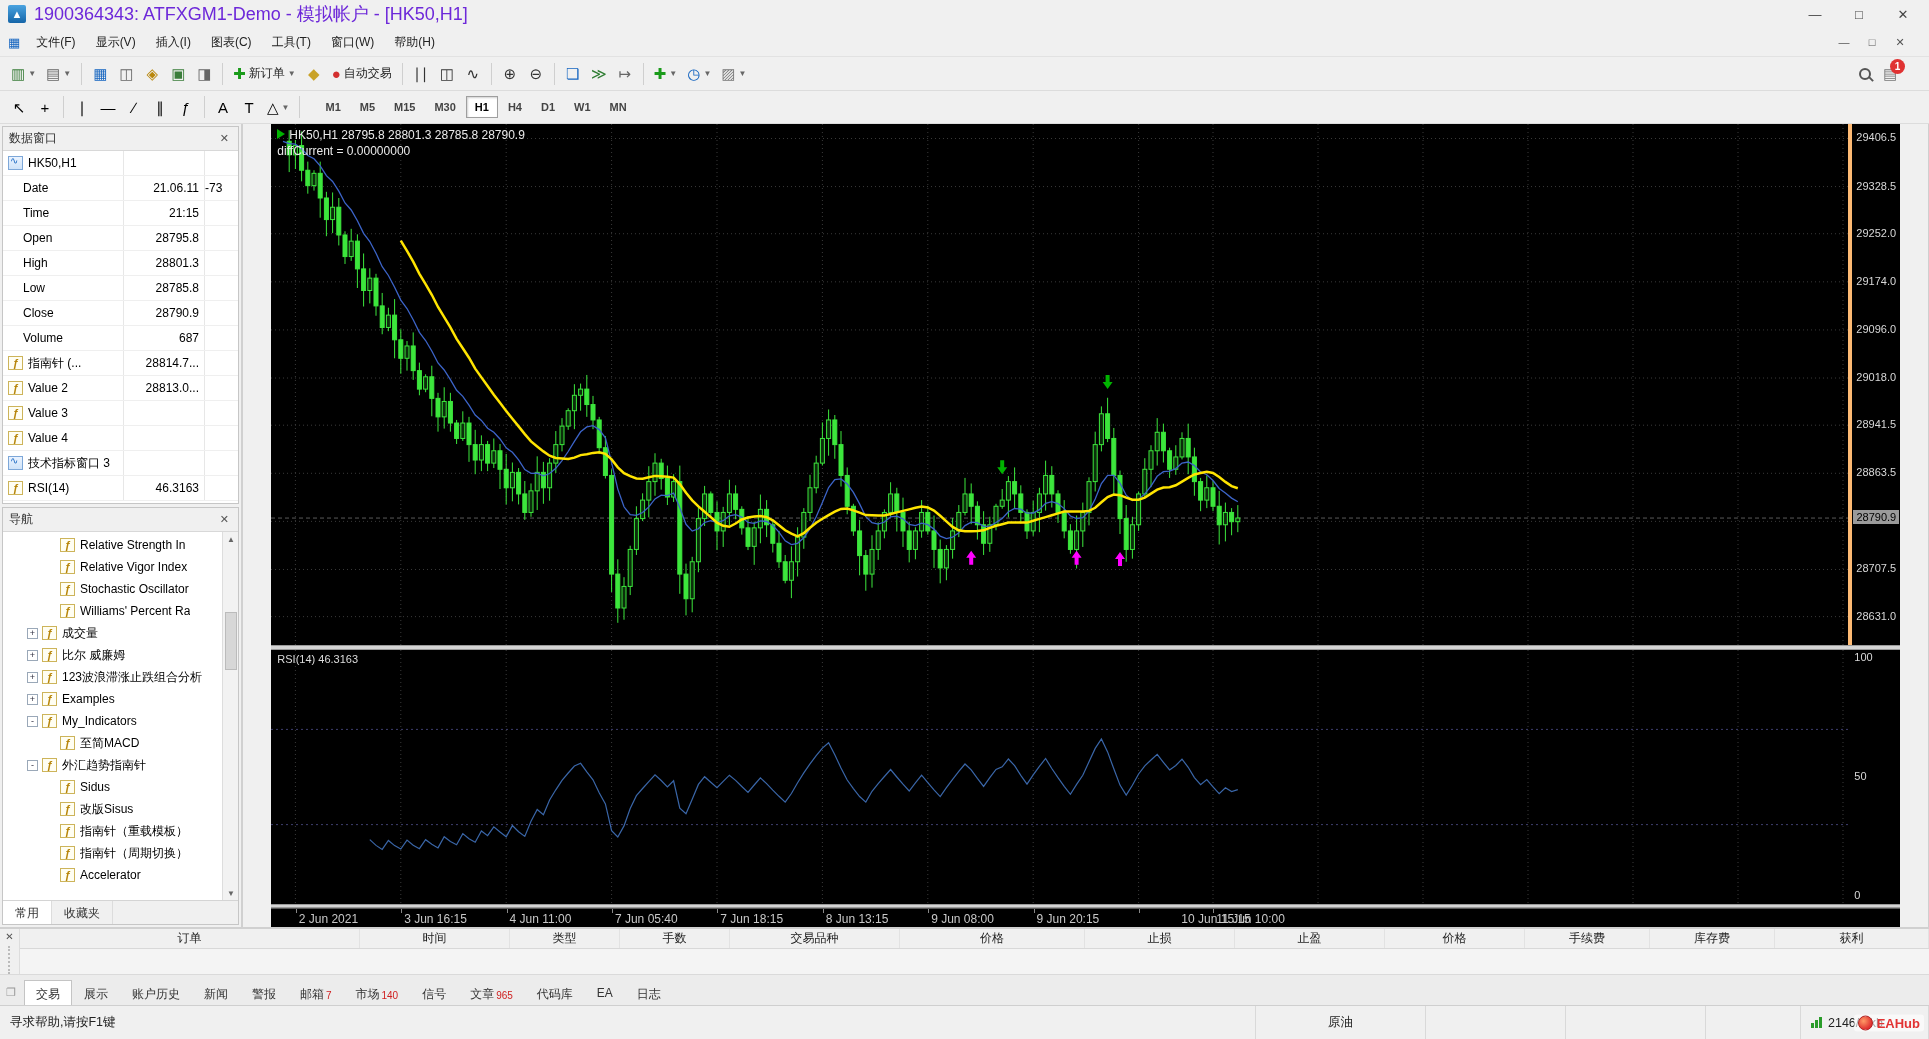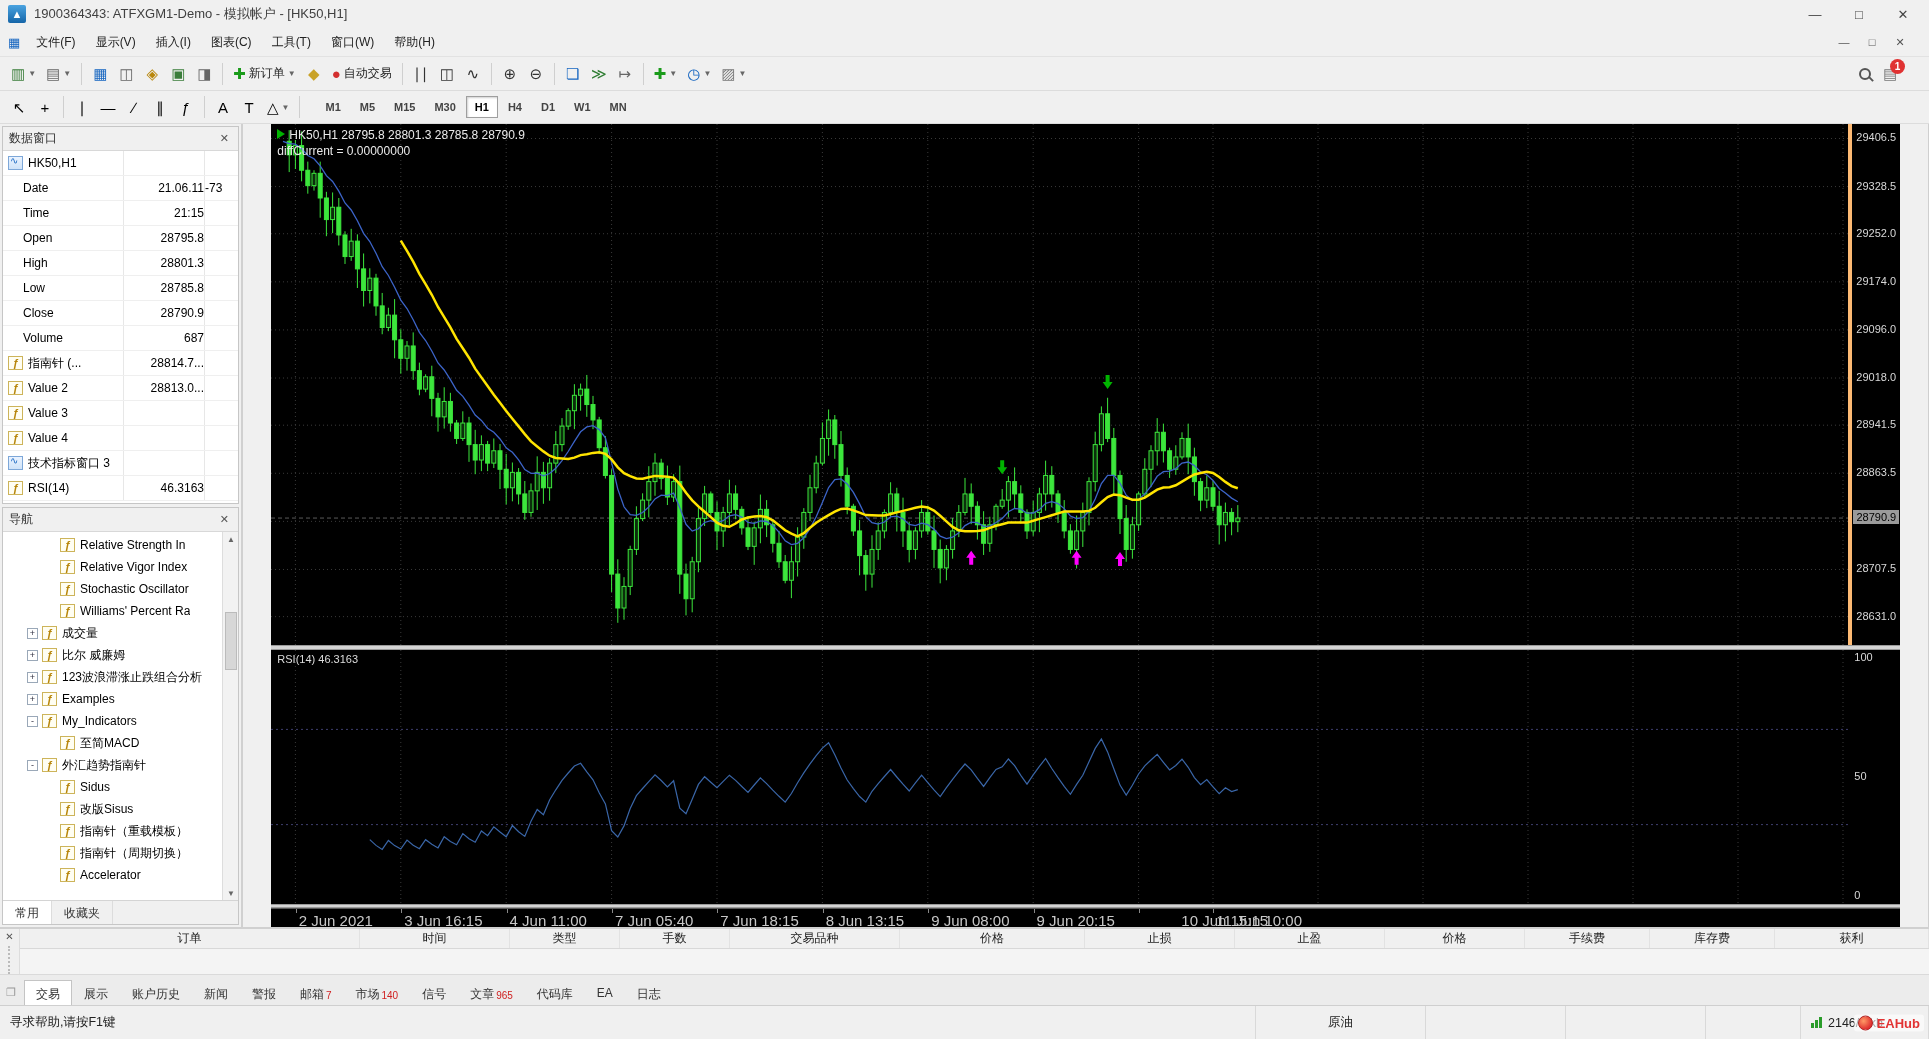--- a/index.html
+++ b/index.html
@@ -2,21 +2,21 @@
 <html><head>
 <meta charset="utf-8">
 <style>
   * { box-sizing: border-box; margin:0; padding:0; }
   html,body { width:1929px; height:1039px; overflow:hidden; }
   body { font-family:"Liberation Sans",sans-serif; font-size:12px; background:#ececec; color:#000; }
 
   
   .titlebar { height:28px; background:#f0f0f0; display:flex; align-items:center; padding:0 4px 0 8px; }
   .app-icon { width:18px; height:18px; background:linear-gradient(#4aa3e0,#1565a8); color:#fff; font-size:11px; font-weight:bold; display:grid; place-items:center; border-radius:2px; margin-right:8px; }
-  .title-text { font-size:13px; color:#404040; }
+  .title-text { font-size:18px; color:#6d28d9; }
   .win-controls { margin-left:auto; display:flex; }
   .win-btn { width:44px; height:26px; display:grid; place-items:center; color:#444; font-size:13px; }
 
   
   .menubar { height:29px; background:#f0f0f0; border-bottom:1px solid #e2e2e2; display:flex; align-items:center; padding:0 6px; }
   .menubar .doc-icon { color:#1565c0; font-size:13px; margin:0 6px 0 2px; }
   .menu-item { padding:5px 10px; color:#222; }
   .mdi-controls { margin-left:auto; display:flex; gap:2px; padding-right:10px; }
   .mdi-btn { width:26px; height:20px; display:grid; place-items:center; font-size:11px; color:#555; border:1px solid transparent; }
 
@@ -42,21 +42,21 @@
   .main { height:803px; display:flex; background:#f0f0f0;gap:28px; }
   .left-col { width:292px; border-right:2px solid #d0d0d0; display:flex; flex-direction:column; padding:2px; background:#f0f0f0; }
   .panel { background:#fff; border:1px solid #c6c6c6; display:flex; flex-direction:column; }
   .panel-caption { height:24px; flex:0 0 24px; background:#f0f0f0; border-bottom:1px solid #d8d8d8; display:flex; align-items:center; padding:0 6px; color:#333; }
   .panel-close { margin-left:auto; color:#555; font-size:11px; width:16px; text-align:center; }
 
   .data-window { height:378px; flex:0 0 378px; }
   .dw-row { height:25px; flex:0 0 25px; display:flex; align-items:center; border-bottom:1px solid #efefef; }
   .dw-label { width:120px; padding-left:20px; display:flex; align-items:center; gap:5px; white-space:nowrap; overflow:hidden; }
   .dw-label.iconed { padding-left:5px; }
-  .dw-value { width:82px; text-align:right; border-left:1px solid #e7e7e7; border-right:1px solid #e7e7e7; align-self:stretch; display:flex; align-items:center; justify-content:flex-end; }
+  .dw-value { width:82px; text-align:right; padding-right:5px; border-left:1px solid #e7e7e7; border-right:1px solid #e7e7e7; align-self:stretch; display:flex; align-items:center; justify-content:flex-end; }
   .dw-extra { flex:1; text-align:right; padding-right:16px; }
   .chart-ico { width:15px; height:14px; background:linear-gradient(#eaf3ff,#cfe3f8); border:1px solid #7da7d8; position:relative; flex:0 0 15px; }
   .chart-ico::after { content:"∿"; position:absolute; left:1px; top:-2px; font-size:10px; color:#1565c0; }
   .f-ico { width:15px; height:14px; background:#fffef2; border:1px solid #cdb45a; color:#b8860b; font-weight:bold; font-size:11px; line-height:12px; text-align:center; font-style:italic; flex:0 0 15px; }
 
   .nav-panel { flex:1; margin-top:3px; overflow:hidden; }
   .nav-tree { flex:1; position:relative; padding-top:2px; overflow:hidden; }
   .nav-row { height:22px; display:flex; align-items:center; white-space:nowrap; }
   .expander { width:11px; height:11px; flex:0 0 11px; border:1px solid #9aa8b8; background:#fff; color:#334; font-size:9px; line-height:9px; text-align:center; margin-right:4px; }
   .nav-label { overflow:hidden; text-overflow:clip; }
@@ -75,21 +75,21 @@
   .price-axis { width:52px; position:relative; border-left:4px solid #fdba74; font-size:11px; color:#d8d8d8; }
   .pa-label { position:absolute; left:4px; }
   .pa-current { position:absolute; left:1px; right:1px; background:#9a9a9a; color:#000; text-align:center; padding:1px 0; font-size:11px; }
   .chart-overlay { position:absolute; left:6px; top:3px; color:#eaeaea; font-size:12px; line-height:16px; }
   .overlay-flag { display:inline-block; width:0; height:0; border-left:8px solid #00b400; border-top:5px solid transparent; border-bottom:5px solid transparent; margin-right:4px; }
   .pane-splitter { height:5px; flex:0 0 5px; background:#d4d4d4; border-top:1px solid #9a9a9a; border-bottom:1px solid #9a9a9a; }
   .pane-splitter.thin { height:4px; flex:0 0 4px; }
   .rsi-pane { height:254px; flex:0 0 254px; position:relative; }
   .rsi-label { position:absolute; left:6px; top:3px; color:#ddd; font-size:11px; }
   .rsi-axis-label { position:absolute; left:1583px; color:#d8d8d8; font-size:11px; }
-  .time-axis { height:19px; flex:0 0 19px; background:#000; border-top:1px solid #555; position:relative; color:#c8c8c8; font-size:15px; }
+  .time-axis { height:19px; flex:0 0 19px; background:#000; border-top:1px solid #555; position:relative; color:#c8c8c8; font-size:12px; }
   .ta-label { position:absolute; top:3px; }
   .ta-tick { position:absolute; top:0; width:1px; height:4px; background:#888; }
   .right-strip { width:8px; background:#e6e6e6; border-left:1px solid #cfcfcf; }
 
   
   .terminal { height:47px; background:#f0f0f0; border-top:2px solid #d0d0d0; display:flex; }
   .term-side { width:20px; border-right:1px solid #ddd; display:flex; flex-direction:column; align-items:center; padding-top:2px; color:#555; font-size:10px; }
   .term-grip { flex:1; width:4px; border-left:2px dotted #bbb; margin-top:4px; }
   .term-body { flex:1; display:flex; flex-direction:column; }
   .term-headers { height:20px; flex:0 0 20px; display:flex; background:#f0f0f0; border-bottom:1px solid #d8d8d8;justify-content:space-between; }

